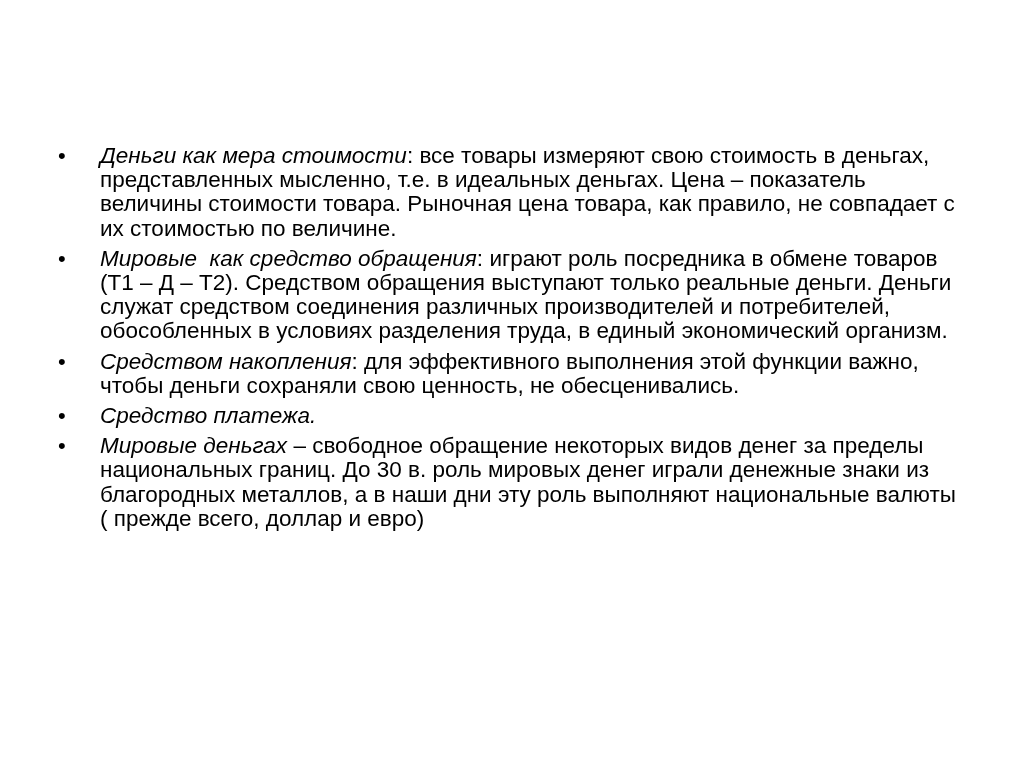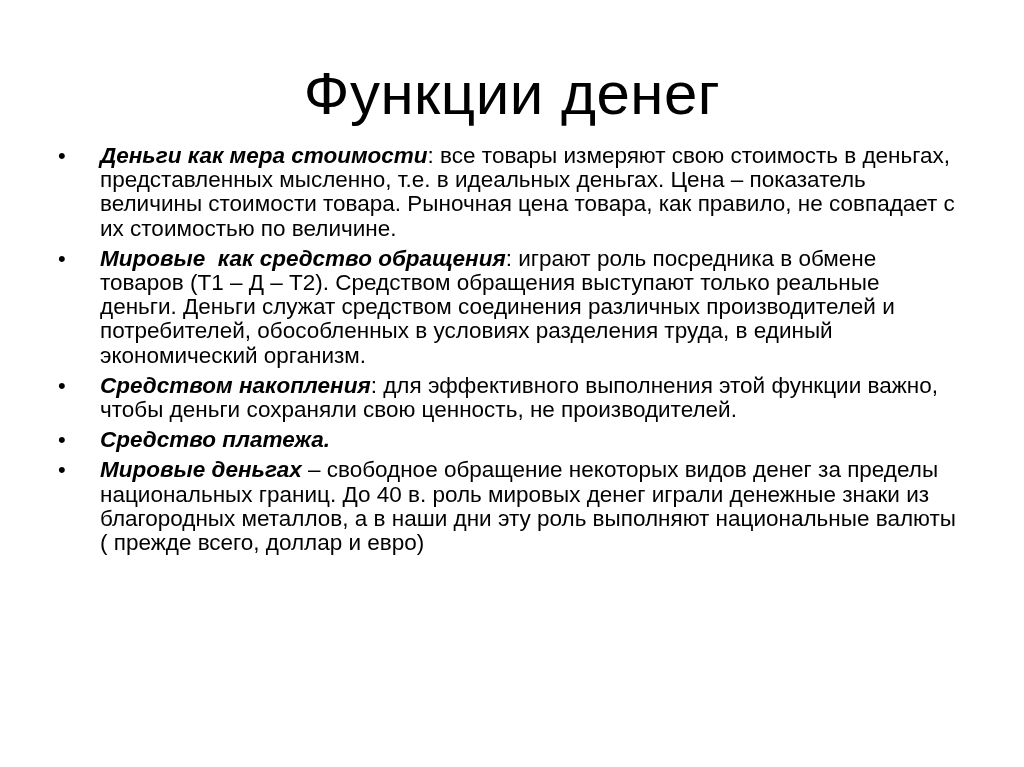--- a/index.html
+++ b/index.html
@@ -50,45 +50,44 @@
       line-height: 24.2px;
       margin-bottom: 6px;
     }
     .bullet-dot {
       position: absolute;
       left: 2px;
       top: 0;
       font-size: 22px;
     }
     .term {
-      font-weight: bold;
+      font-weight: normal;
       font-style: italic;
     }
   </style>
 </head>
 <body>
 
 <div class="slide">
-  <h1 class="title">Функции денег</h1>
 
   <ul class="bullets">
     <li class="bullet-item">
       <span class="bullet-dot">•</span>
       <span class="term">Деньги как мера стоимости</span><span>: </span><span>все товары измеряют свою стоимость в деньгах, представленных мысленно, т.е. в идеальных деньгах. Цена – показатель величины стоимости товара. Рыночная цена товара, как правило, не совпадает с их стоимостью по величине.</span>
     </li>
     <li class="bullet-item">
       <span class="bullet-dot">•</span>
       <span class="term" style="white-space:pre-wrap;">Мировые  как средство обращения</span><span>: </span><span>играют роль посредника в обмене товаров (Т1 – Д – Т2). Средством обращения выступают только реальные деньги. Деньги служат средством соединения различных производителей и потребителей, обособленных в условиях разделения труда, в единый экономический организм.</span>
     </li>
     <li class="bullet-item">
       <span class="bullet-dot">•</span>
-      <span class="term">Средством накопления</span><span>: </span><span>для эффективного выполнения этой функции важно, чтобы деньги сохраняли свою ценность, не производителей.</span>
+      <span class="term">Средством накопления</span><span>: </span><span>для эффективного выполнения этой функции важно, чтобы деньги сохраняли свою ценность, не обесценивались.</span>
     </li>
     <li class="bullet-item">
       <span class="bullet-dot">•</span>
       <span class="term">Средство платежа</span><span class="term">.</span><span></span>
     </li>
     <li class="bullet-item">
       <span class="bullet-dot">•</span>
-      <span class="term">Мировые деньгах</span><span> – </span><span>свободное обращение некоторых видов денег за пределы национальных границ. До 40 в. роль мировых денег играли денежные знаки из благородных металлов, а в наши дни эту роль выполняют национальные валюты ( прежде всего, доллар и евро)</span>
+      <span class="term">Мировые деньгах</span><span> – </span><span>свободное обращение некоторых видов денег за пределы национальных границ. До 30 в. роль мировых денег играли денежные знаки из благородных металлов, а в наши дни эту роль выполняют национальные валюты ( прежде всего, доллар и евро)</span>
     </li>
   </ul>
 </div>
 
 </body></html>

